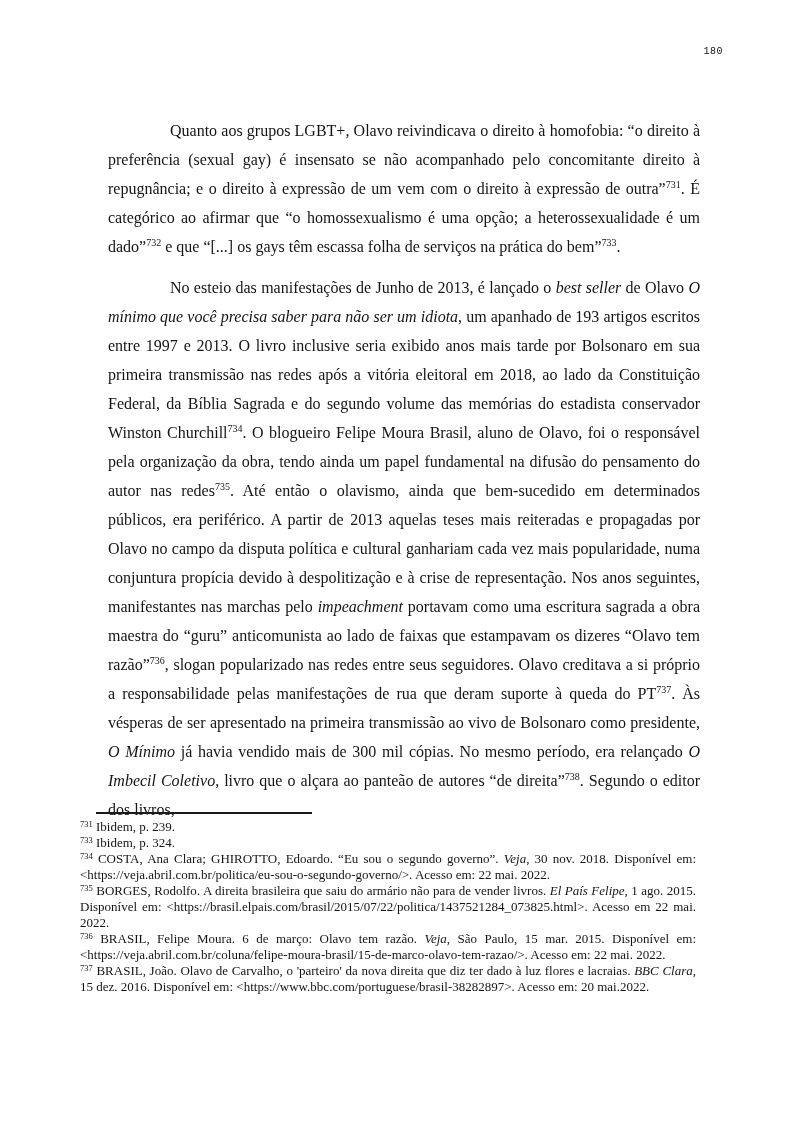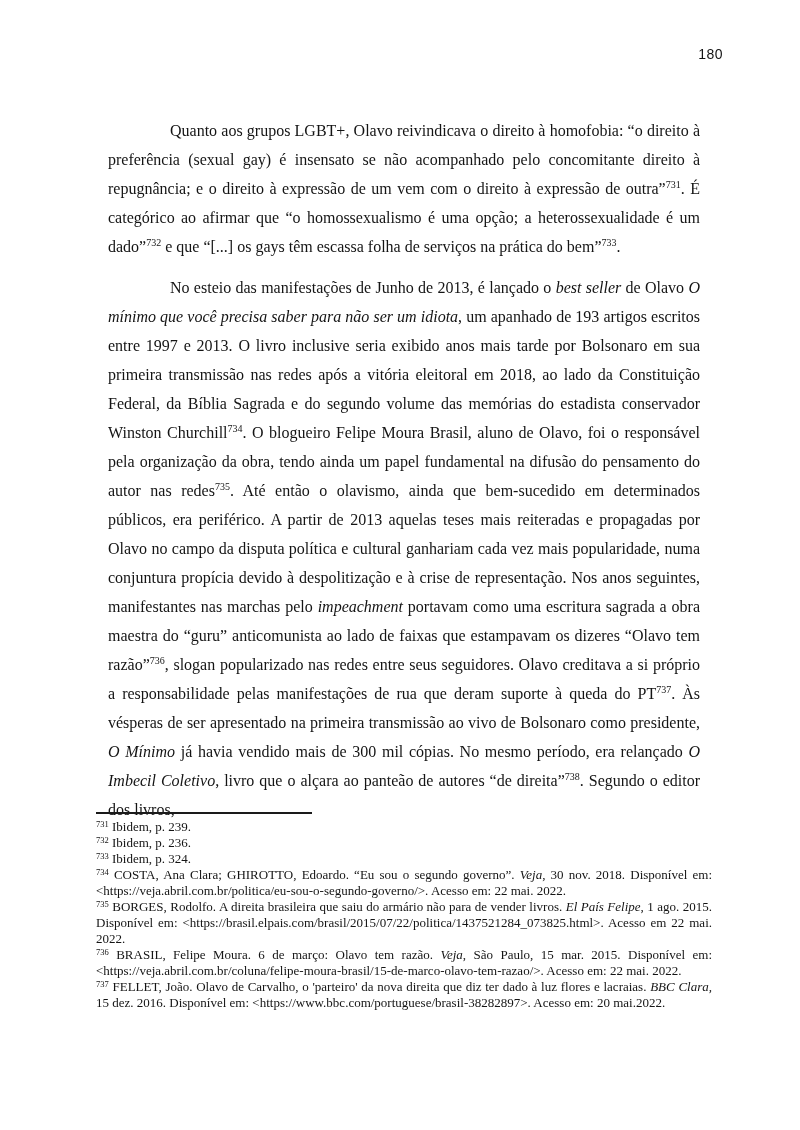--- a/index.html
+++ b/index.html
@@ -9,22 +9,22 @@
     height: 1130px;
     background: #ffffff;
     font-family: "Liberation Serif", serif;
     color: #141414;
     overflow: hidden;
   }
   .page-number {
     position: absolute;
     top: 46px;
     right: 77px;
-    font-family: Liberation Sans, sans-serif;
-    font-size: 14px;
+    font-family: Liberation Mono, monospace;
+    font-size: 10px;
     letter-spacing: 0.5px;
   }
   .body-text {
     position: absolute;
     left: 96px;
     top: 104px;
     width: 616px;
     font-size: 16px;
     line-height: 29px;
     text-align: justify;
@@ -42,21 +42,21 @@
   }
   .footnote-rule {
     position: absolute;
     left: 96px;
     top: 812px;
     width: 216px;
     border-top: 2px solid #1a1a1a;
   }
   .footnotes {
     position: absolute;
-    left: 96px;
+    left: 80px;
     top: 819px;
     width: 616px;
     font-size: 13px;
     line-height: 16px;
     text-align: justify;
   }
   .footnote-item { margin: 0; }
   .footnote-item sup {
     font-size: 8.5px;
     vertical-align: 4px;
@@ -71,21 +71,20 @@
 
   <div class="body-text">
     <p><span>Quanto aos grupos LGBT+, Olavo reivindicava o direito à homofobia: “o direito à preferência (sexual gay) é insensato se não acompanhado pelo concomitante direito à repugnância; e o direito à expressão de um vem com o direito à expressão de outra”</span><sup>731</sup><span>. É categórico ao afirmar que “o homossexualismo é uma opção; a heterossexualidade é um dado”</span><sup>732</sup><span> e que “[...] os gays têm escassa folha de serviços na prática do bem”</span><sup>733</sup><span>.</span></p>
     <p><span>No esteio das manifestações de Junho de 2013, é lançado o </span><i>best seller</i><span> de Olavo </span><i>O mínimo que você precisa saber para não ser um idiota</i><span>, um apanhado de 193 artigos escritos entre 1997 e 2013. O livro inclusive seria exibido anos mais tarde por Bolsonaro em sua primeira transmissão nas redes após a vitória eleitoral em 2018, ao lado da Constituição Federal, da Bíblia Sagrada e do segundo volume das memórias do estadista conservador Winston Churchill</span><sup>734</sup><span>. O blogueiro Felipe Moura Brasil, aluno de Olavo, foi o responsável pela organização da obra, tendo ainda um papel fundamental na difusão do pensamento do autor nas redes</span><sup>735</sup><span>. Até então o olavismo, ainda que bem-sucedido em determinados públicos, era periférico. A partir de 2013 aquelas teses mais reiteradas e propagadas por Olavo no campo da disputa política e cultural ganhariam cada vez mais popularidade, numa conjuntura propícia devido à despolitização e à crise de representação. Nos anos seguintes, manifestantes nas marchas pelo </span><i>impeachment</i><span> portavam como uma escritura sagrada a obra maestra do “guru” anticomunista ao lado de faixas que estampavam os dizeres “Olavo tem razão”</span><sup>736</sup><span>, slogan popularizado nas redes entre seus seguidores. Olavo creditava a si próprio a responsabilidade pelas manifestações de rua que deram suporte à queda do PT</span><sup>737</sup><span>. Às vésperas de ser apresentado na primeira transmissão ao vivo de Bolsonaro como presidente, </span><i>O Mínimo</i><span> já havia vendido mais de 300 mil cópias. No mesmo período, era relançado </span><i>O Imbecil Coletivo</i><span>, livro que o alçara ao panteão de autores “de direita”</span><sup>738</sup><span>. Segundo o editor dos livros,</span></p>
   </div>
 
   <div class="footnote-rule"></div>
 
   <div class="footnotes">
     <p class="footnote-item"><sup>731</sup><span><span> Ibidem, p. 239.</span></span></p>
-    <p class="footnote-item"><sup>732</sup><span><span> Ibidem, p. 236.</span></span></p>
     <p class="footnote-item"><sup>733</sup><span><span> Ibidem, p. 324.</span></span></p>
     <p class="footnote-item"><sup>734</sup><span><span> COSTA, Ana Clara; GHIROTTO, Edoardo. “Eu sou o segundo governo”. </span><i>Veja</i><span>, 30 nov. 2018. Disponível em: &lt;https://veja.abril.com.br/politica/eu-sou-o-segundo-governo/&gt;. Acesso em: 22 mai. 2022.</span></span></p>
     <p class="footnote-item"><sup>735</sup><span><span> BORGES, Rodolfo. A direita brasileira que saiu do armário não para de vender livros. </span><i>El País Felipe</i><span>, 1 ago. 2015. Disponível em: &lt;https://brasil.elpais.com/brasil/2015/07/22/politica/1437521284_073825.html&gt;. Acesso em 22 mai. 2022.</span></span></p>
     <p class="footnote-item"><sup>736</sup><span><span> BRASIL, Felipe Moura. 6 de março: Olavo tem razão. </span><i>Veja</i><span>, São Paulo, 15 mar. 2015. Disponível em: &lt;https://veja.abril.com.br/coluna/felipe-moura-brasil/15-de-marco-olavo-tem-razao/&gt;. Acesso em: 22 mai. 2022.</span></span></p>
-    <p class="footnote-item"><sup>737</sup><span><span> FELLET, João. Olavo de Carvalho, o 'parteiro' da nova direita que diz ter dado à luz flores e lacraias. </span><i>BBC Clara,</i><span> 15 dez. 2016. Disponível em: &lt;https://www.bbc.com/portuguese/brasil-38282897&gt;. Acesso em: 20 mai.2022.</span></span></p>
+    <p class="footnote-item"><sup>737</sup><span><span> BRASIL, João. Olavo de Carvalho, o 'parteiro' da nova direita que diz ter dado à luz flores e lacraias. </span><i>BBC Clara,</i><span> 15 dez. 2016. Disponível em: &lt;https://www.bbc.com/portuguese/brasil-38282897&gt;. Acesso em: 20 mai.2022.</span></span></p>
   </div>
 
 </div>
 
 </body></html>

